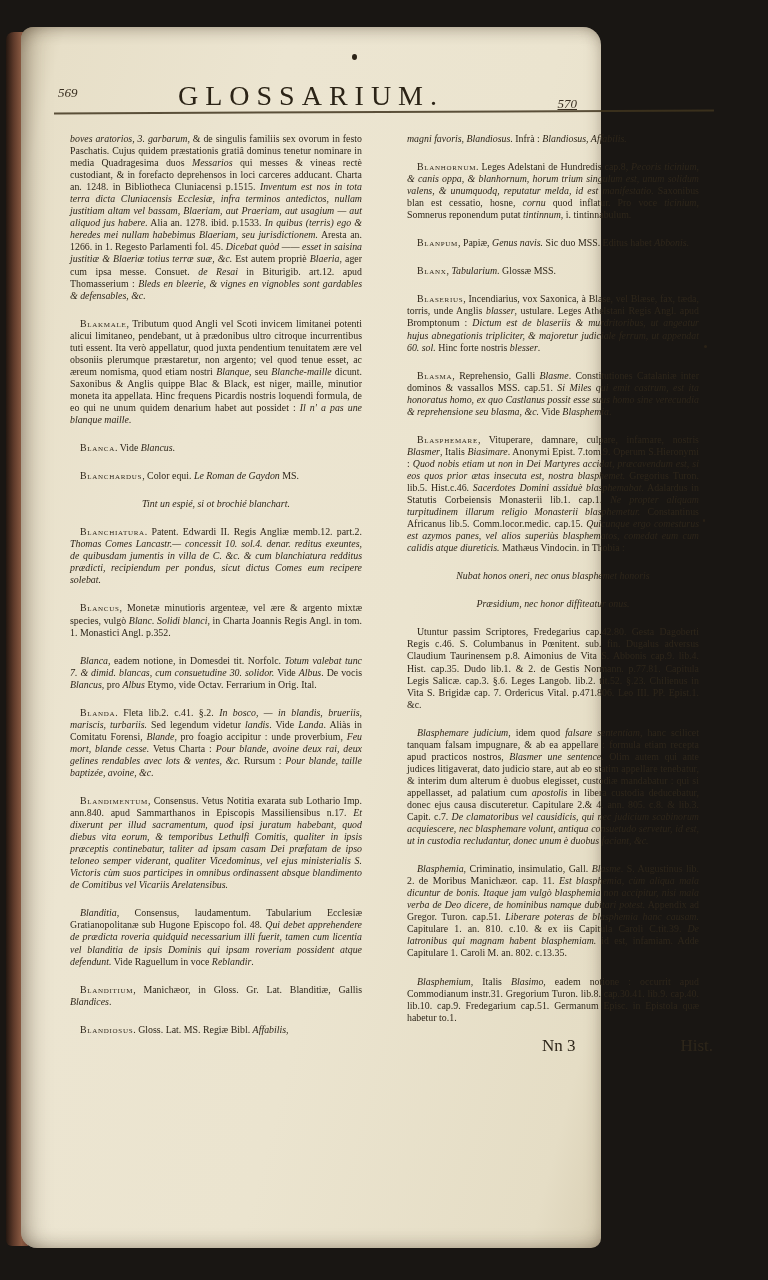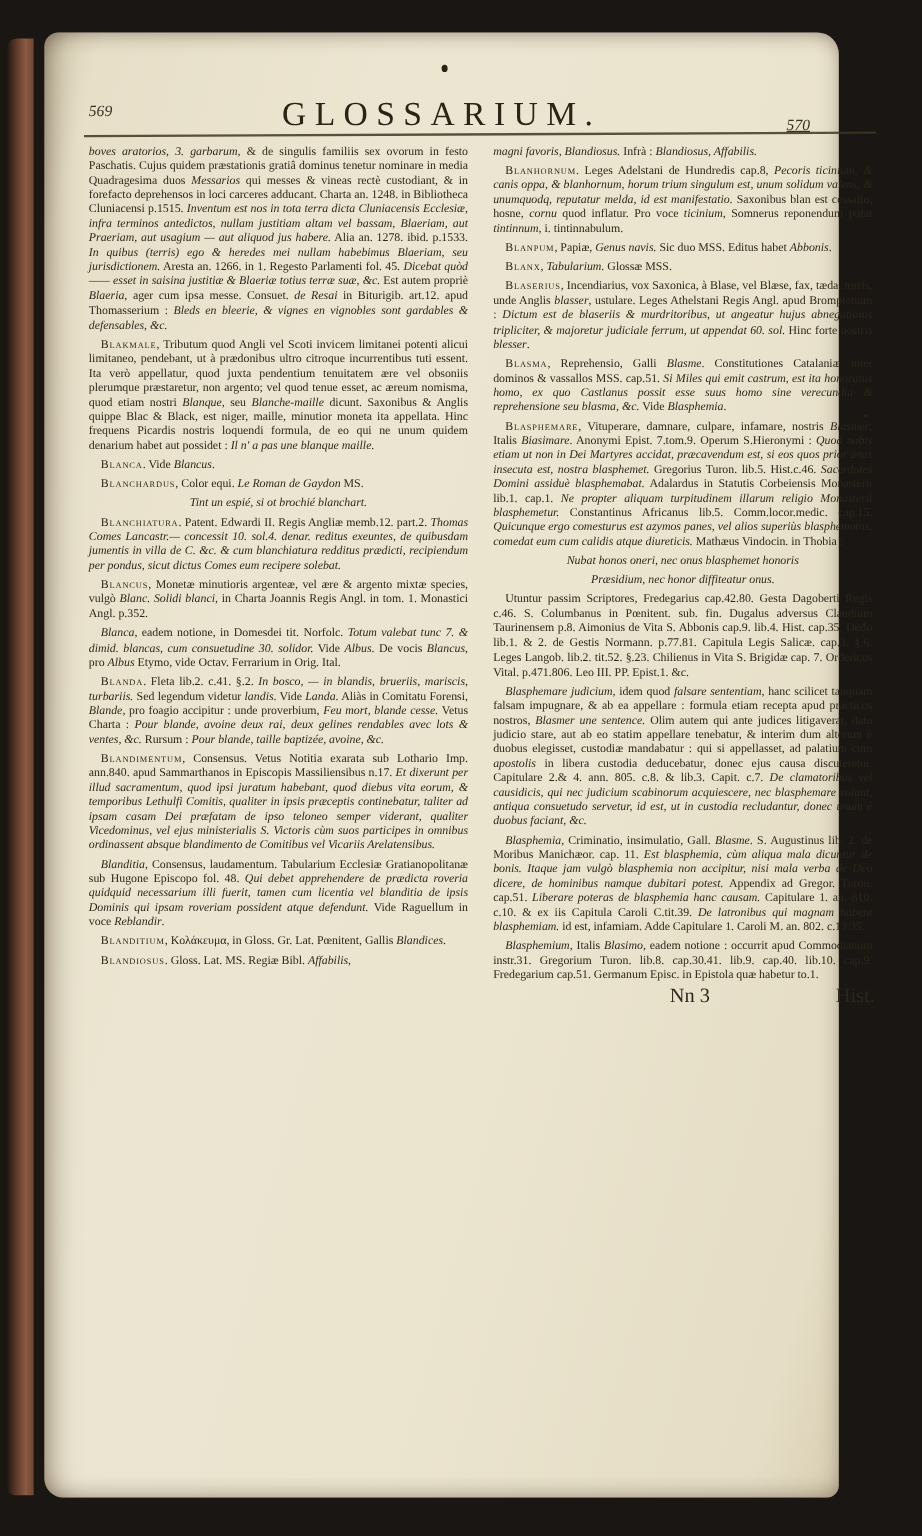--- a/index.html
+++ b/index.html
@@ -7,21 +7,21 @@
     width:768px;height:1280px;position:relative;overflow:hidden;
     background:#191613;
     font-family:"Liberation Serif","DejaVu Serif",serif;
   }
   .binding-edge{
     position:absolute;left:6px;top:32px;width:22px;height:1214px;
     background:linear-gradient(90deg,#241710 0%,#5e3a2a 35%,#8a5a42 70%,#6f4533 100%);
     border-radius:8px 0 0 6px;
   }
   .book-page{
-    position:absolute;left:37px;top:27px;width:662px;height:1221px;
+    position:absolute;left:21px;top:27px;width:580px;height:1221px;
     background:linear-gradient(105deg,#d6ccb2 0%,#e7dfc8 5%,#ece5d1 30%,#ebe4cf 60%,#e5ddc5 92%,#d9cfb4 100%);
     border-radius:12px 18px 10px 16px;
     box-shadow:inset 16px 0 26px -14px rgba(56,38,20,.55),
                inset -8px -10px 20px -12px rgba(56,38,20,.4),
                inset 0 10px 18px -12px rgba(56,38,20,.45);
     color:#2e261a;
   }
   .page-number{
     position:absolute;font-size:13px;font-style:italic;color:#3a3022;
   }
@@ -38,21 +38,21 @@
   .columns{
     position:absolute;top:90px;left:33px;width:662px;display:flex;align-items:flex-start;
   }
   .col{
     width:324px;text-align:justify;
     font-size:9.9px;line-height:12.05px;color:#2e261a;
   }
   .column-divider{
     width:1.2px;background:#41351f;opacity:.8;margin:0 5.9px;
   }
-  .para{margin:4px;text-indent:10px;}
+  .para{margin:16px;text-indent:10px;}
   .para.noind{text-indent:0;}
   .para.center{text-indent:0;text-align:center;}
   .r{font-style:normal;}
   .i{font-style:italic;}
   .sc{font-variant:small-caps;letter-spacing:.7px;}
   .footer-row{
     display:flex;margin-top:3px;font-size:17px;text-align:left;
   }
   .footer-row .sp{flex:1.1;}
   .footer-row .sig{flex:0 0 auto;}
@@ -79,21 +79,21 @@
         <p class="para"><span class="sc">Blakmale</span><span class="r">, Tributum quod Angli vel Scoti invicem limitanei potenti alicui limitaneo, pendebant, ut à prædonibus ultro citroque incurrentibus tuti essent. Ita verò appellatur, quod juxta pendentium tenuitatem ære vel obsoniis plerumque præstaretur, non argento; vel quod tenue esset, ac æreum nomisma, quod etiam nostri </span><span class="i">Blanque,</span><span class="r"> seu </span><span class="i">Blanche-maille</span><span class="r"> dicunt. Saxonibus &amp; Anglis quippe Blac &amp; Black, est niger, maille, minutior moneta ita appellata. Hinc frequens Picardis nostris loquendi formula, de eo qui ne unum quidem denarium habet aut possidet : </span><span class="i">Il n' a pas une blanque maille.</span></p>
         <p class="para"><span class="sc">Blanca</span><span class="r">. Vide </span><span class="i">Blancus</span><span class="r">.</span></p>
         <p class="para"><span class="sc">Blanchardus</span><span class="r">, Color equi. </span><span class="i">Le Roman de Gaydon</span><span class="r"> MS.</span></p>
         <p class="para center"><span class="i">Tint un espié, si ot brochié blanchart.</span></p>
         <p class="para"><span class="sc">Blanchiatura</span><span class="r">. Patent. Edwardi II. Regis Angliæ memb.12. part.2. </span><span class="i">Thomas Comes Lancastr.— concessit 10. sol.4. denar. reditus exeuntes, de quibusdam jumentis in villa de C. &amp;c. &amp; cum blanchiatura redditus prædicti, recipiendum per pondus, sicut dictus Comes eum recipere solebat.</span></p>
         <p class="para"><span class="sc">Blancus</span><span class="r">, Monetæ minutioris argenteæ, vel ære &amp; argento mixtæ species, vulgò </span><span class="i">Blanc. Solidi blanci</span><span class="r">, in Charta Joannis Regis Angl. in tom. 1. Monastici Angl. p.352.</span></p>
         <p class="para"><span class="i">Blanca</span><span class="r">, eadem notione, in Domesdei tit. Norfolc. </span><span class="i">Totum valebat tunc 7. &amp; dimid. blancas, cum consuetudine 30. solidor.</span><span class="r"> Vide </span><span class="i">Albus</span><span class="r">. De vocis </span><span class="i">Blancus</span><span class="r">, pro </span><span class="i">Albus</span><span class="r"> Etymo, vide Octav. Ferrarium in Orig. Ital.</span></p>
         <p class="para"><span class="sc">Blanda</span><span class="r">. Fleta lib.2. c.41. §.2. </span><span class="i">In bosco, — in blandis, brueriis, mariscis, turbariis.</span><span class="r"> Sed legendum videtur </span><span class="i">landis</span><span class="r">. Vide </span><span class="i">Landa</span><span class="r">. Aliàs in Comitatu Forensi, </span><span class="i">Blande</span><span class="r">, pro foagio accipitur : unde proverbium, </span><span class="i">Feu mort, blande cesse.</span><span class="r"> Vetus Charta : </span><span class="i">Pour blande, avoine deux rai, deux gelines rendables avec lots &amp; ventes, &amp;c.</span><span class="r"> Rursum : </span><span class="i">Pour blande, taille baptizée, avoine, &amp;c.</span></p>
         <p class="para"><span class="sc">Blandimentum</span><span class="r">, Consensus. Vetus Notitia exarata sub Lothario Imp. ann.840. apud Sammarthanos in Episcopis Massiliensibus n.17. </span><span class="i">Et dixerunt per illud sacramentum, quod ipsi juratum habebant, quod diebus vita eorum, &amp; temporibus Lethulfi Comitis, qualiter in ipsis præceptis continebatur, taliter ad ipsam casam Dei præfatam de ipso teloneo semper viderant, qualiter Vicedominus, vel ejus ministerialis S. Victoris cùm suos participes in omnibus ordinassent absque blandimento de Comitibus vel Vicariis Arelatensibus.</span></p>
         <p class="para"><span class="i">Blanditia</span><span class="r">, Consensus, laudamentum. Tabularium Ecclesiæ Gratianopolitanæ sub Hugone Episcopo fol. 48. </span><span class="i">Qui debet apprehendere de prædicta roveria quidquid necessarium illi fuerit, tamen cum licentia vel blanditia de ipsis Dominis qui ipsam roveriam possident atque defendunt.</span><span class="r"> Vide Raguellum in voce </span><span class="i">Reblandir</span><span class="r">.</span></p>
-        <p class="para"><span class="sc">Blanditium</span><span class="r">, Κολάκευμα, in Gloss. Gr. Lat. Pœnitent, Gallis </span><span class="i">Blandices</span><span class="r">.</span></p>
+        <p class="para"><span class="sc">Blanditium</span><span class="r">, Manichæor, in Gloss. Gr. Lat. Blanditiæ, Gallis </span><span class="i">Blandices</span><span class="r">.</span></p>
         <p class="para"><span class="sc">Blandiosus</span><span class="r">. Gloss. Lat. MS. Regiæ Bibl. </span><span class="i">Affabilis</span><span class="r">,</span></p>
       </div>
     <div class="column-divider"></div>
     <div class="col">
 
     <p class="para noind"><span class="i">magni favoris, Blandiosus.</span><span class="r"> Infrà : </span><span class="i">Blandiosus, Affabilis.</span></p>
         <p class="para"><span class="sc">Blanhornum</span><span class="r">. Leges Adelstani de Hundredis cap.8, </span><span class="i">Pecoris ticinium, &amp; canis oppa, &amp; blanhornum, horum trium singulum est, unum solidum valens, &amp; unumquodq, reputatur melda, id est manifestatio.</span><span class="r"> Saxonibus blan est cessatio, hosne, </span><span class="i">cornu</span><span class="r"> quod inflatur. Pro voce </span><span class="i">ticinium</span><span class="r">, Somnerus reponendum putat </span><span class="i">tintinnum</span><span class="r">, i. tintinnabulum.</span></p>
         <p class="para"><span class="sc">Blanpum</span><span class="r">, Papiæ, </span><span class="i">Genus navis.</span><span class="r"> Sic duo MSS. Editus habet </span><span class="i">Abbonis</span><span class="r">.</span></p>
         <p class="para"><span class="sc">Blanx</span><span class="r">, </span><span class="i">Tabularium.</span><span class="r"> Glossæ MSS.</span></p>
         <p class="para"><span class="sc">Blaserius</span><span class="r">, Incendiarius, vox Saxonica, à Blase, vel Blæse, fax, tæda, torris, unde Anglis </span><span class="i">blasser</span><span class="r">, ustulare. Leges Athelstani Regis Angl. apud Bromptonum : </span><span class="i">Dictum est de blaseriis &amp; murdritoribus, ut angeatur hujus abnegationis tripliciter, &amp; majoretur judiciale ferrum, ut appendat 60. sol.</span><span class="r"> Hinc forte nostris </span><span class="i">blesser</span><span class="r">.</span></p>

